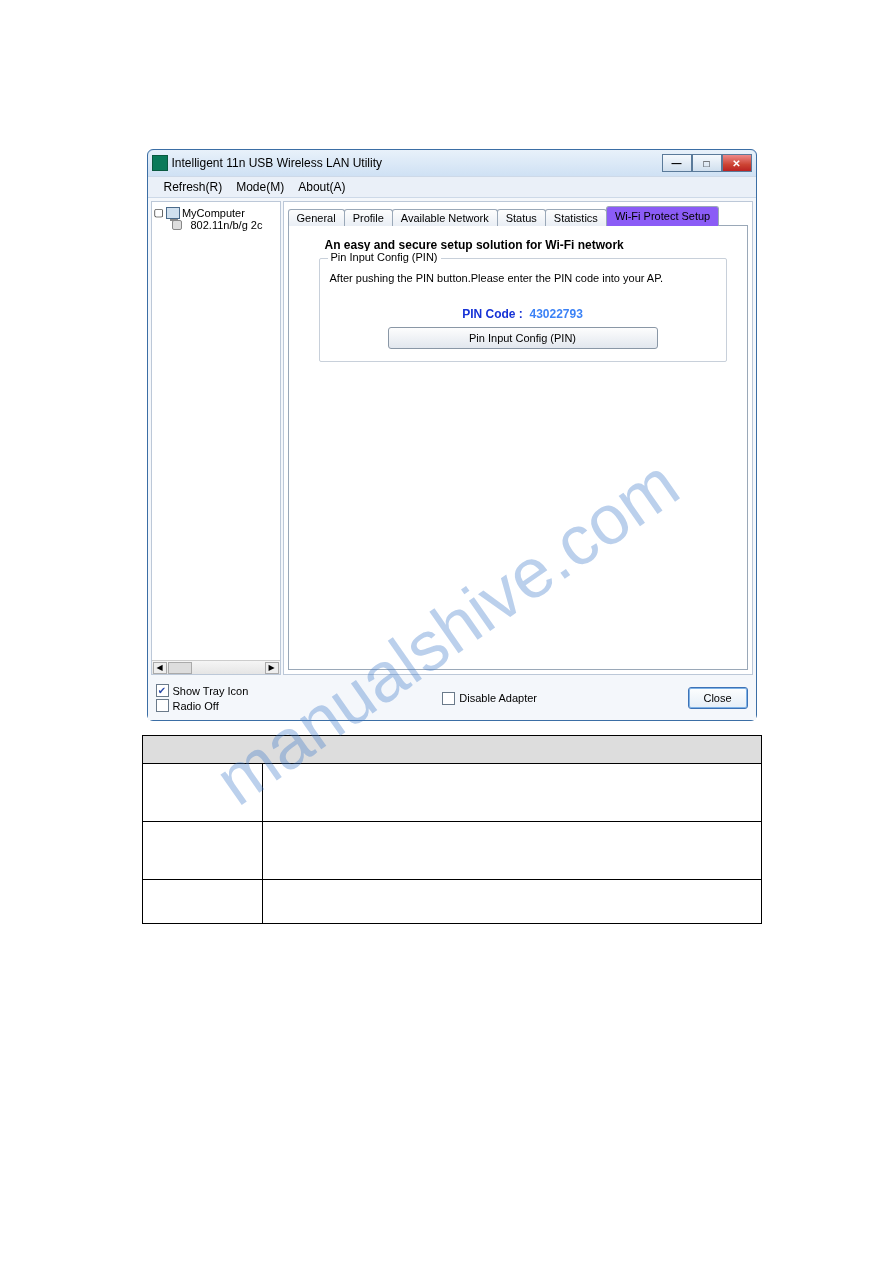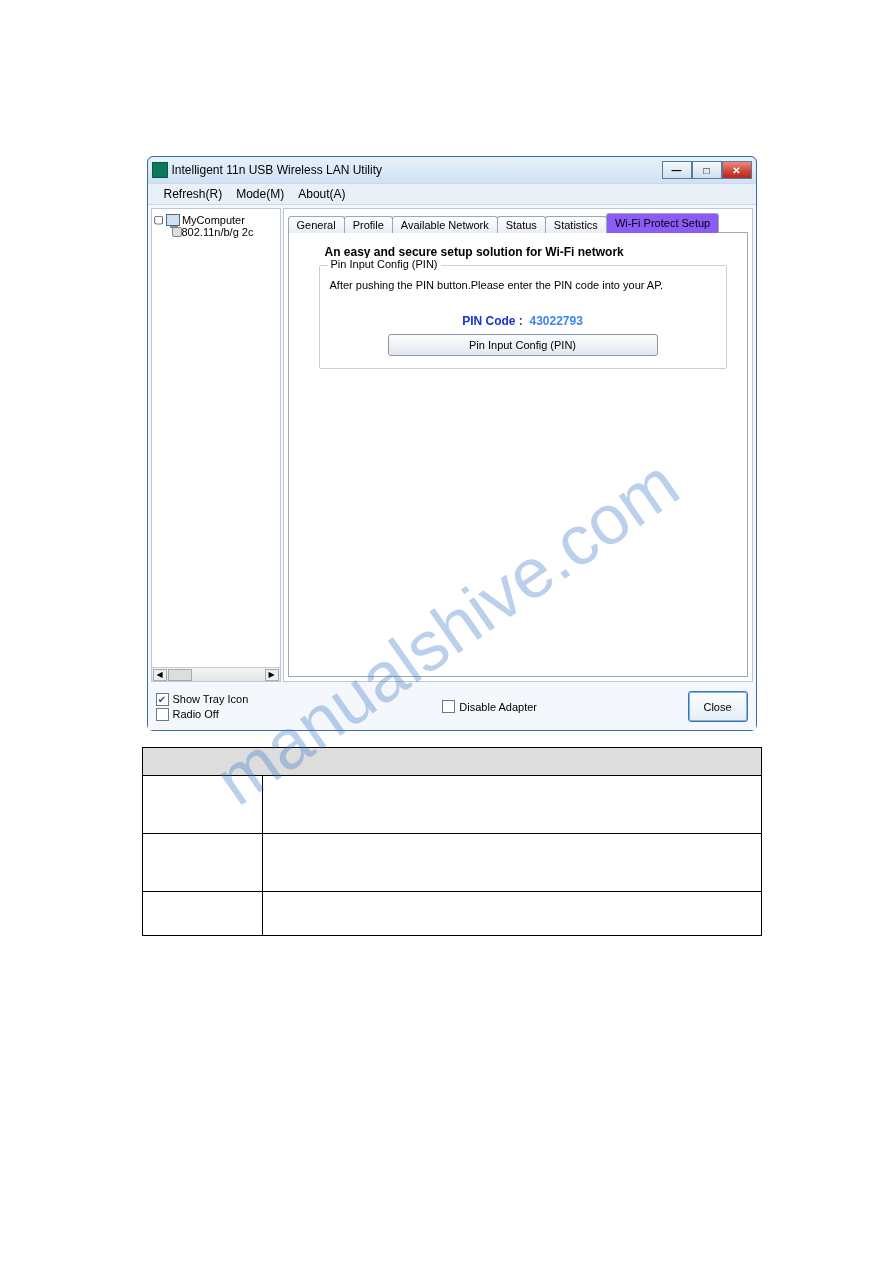--- a/index.html
+++ b/index.html
@@ -16,21 +16,21 @@
     white-space: nowrap;
     pointer-events: none;
     z-index: 99;
   }
 
   .window {
     width: 610px;
     border: 1px solid #3b6ea5;
     border-radius: 6px;
     background: linear-gradient(#dce7f5, #cfe0f2);
-    margin: 16px auto;
+    margin: 9px auto;
     position: relative;
     box-shadow: 0 0 0 1px #9ab5d4 inset;
   }
   .titlebar {
     height: 26px;
     background: linear-gradient(#e8f1fa, #cfe1f4);
     display: flex;
     align-items: center;
     padding: 0 4px;
     border-top-left-radius: 6px;
@@ -82,21 +82,21 @@
     position: relative;
   }
   .tree {
     flex: 1;
     padding: 4px 2px;
     font-size: 11px;
     overflow: hidden;
   }
   .tree-node { white-space: nowrap; }
   .tree-root { display:flex; align-items:center; gap:2px; }
-  .tree-child { padding-left: 18px; display:flex; align-items:center; gap:0; }
+  .tree-child { padding-left: 18px; display:flex; align-items:center; gap:9px; }
   .icon-computer { width:14px; height:12px; background:#d0e0ef; border:1px solid #4a6a8a; display:inline-block; position:relative; }
   .icon-computer::after{ content:""; position:absolute; bottom:-3px; left:3px; width:8px; height:2px; background:#888; }
   .icon-adapter { width:10px; height:10px; border:1px solid #888; background:#ddd; display:inline-block; border-radius:2px; }
   .tree-scroll {
     height: 14px;
     border-top: 1px solid #ccc;
     display:flex; align-items:center;
     background: linear-gradient(#f5f5f5,#e5e5e5);
     padding: 0 1px;
     gap:1px;
@@ -177,21 +177,21 @@
     padding: 6px 8px 8px 8px;
     background: #f4f7fb;
     gap: 24px;
   }
   .footer-left { display:flex; flex-direction:column; gap:2px; }
   .chk { display:flex; align-items:center; gap:4px; font-size:11px; }
   .chkbox { width:13px; height:13px; border:1px solid #6a7a8a; background:#fff; display:inline-flex; align-items:center; justify-content:center; font-size:10px; color:#2a4aa8; }
   .footer-center { flex:0 0 auto; margin-left: 170px; }
   .footer-right { margin-left:auto; }
   .close-btn {
-    width: 60px; height:31px;
+    width: 60px; height:22px;
     border:1px solid #3d73b7;
     border-radius:3px;
     background: linear-gradient(#fdfefe,#e5eef7);
     box-shadow: 0 0 0 1px #7fb2e6 inset;
     font-size:11px;
     cursor:pointer;
   }
 
   
   .expl-table {

